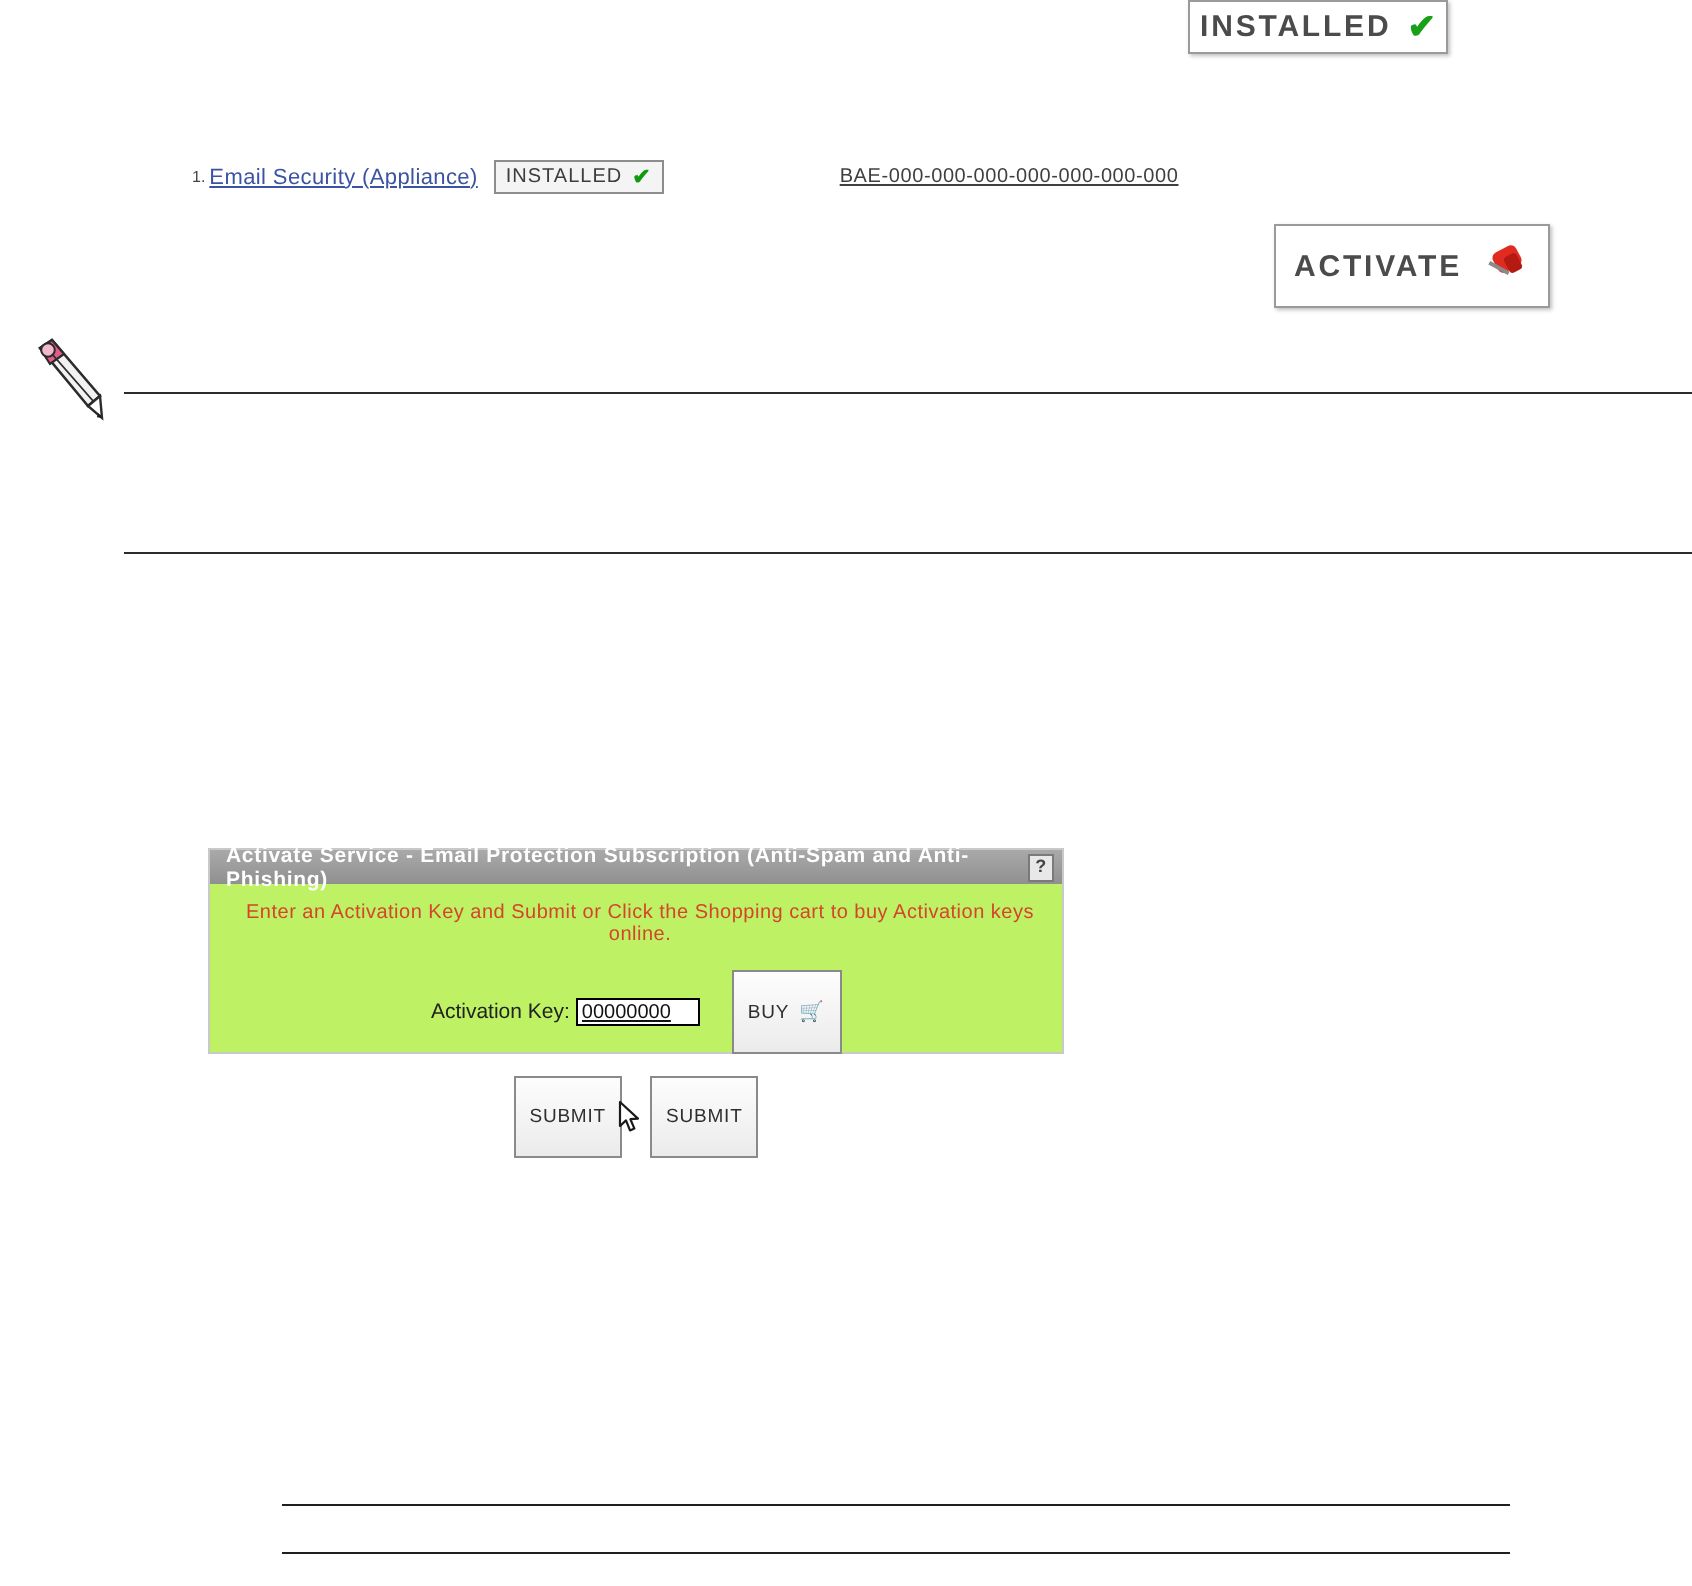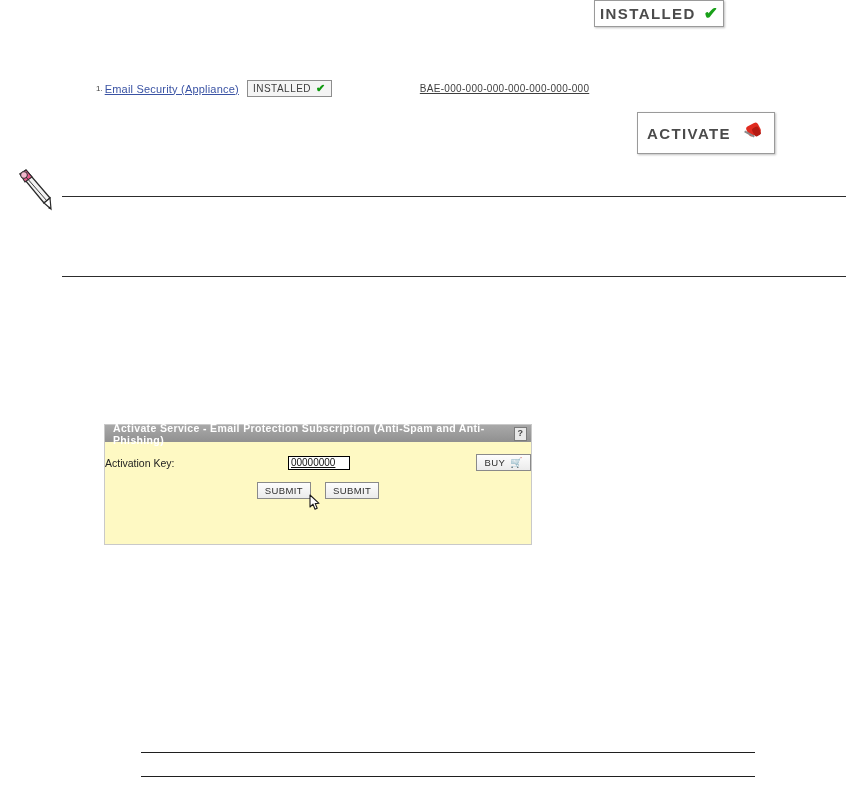--- a/index.html
+++ b/index.html
@@ -130,22 +130,22 @@
     position: absolute;
     background: #2c2c2c;
   }
 
   
   .dialog {
     position: absolute;
     left: 104px;
     top: 424px;
     width: 428px;
-    height: 121px;
-    background: #fef9c3;
+    height: 103px;
+    background: #bef264;
     border: 1px solid #c9c9c9;
     box-sizing: border-box;
   }
   .dialog-title {
     height: 17px;
     background: #9c9c9c;
     background: linear-gradient(#a9a9a9, #909090);
     display: flex;
     align-items: center;
     justify-content: space-between;
@@ -172,21 +172,21 @@
   .dialog-msg {
     color: #d4452b;
     font-size: 10px;
     padding: 9px 0 0 4px;
     text-align: center;
     letter-spacing: 0.25px;
   }
   .form-row {
     display: flex;
     align-items: center;
-    justify-content: space-between;
+    justify-content: center;
     margin-top: 12px;
   }
   .form-label {
     font-size: 10.5px;
     color: #222;
     margin-right: 3px;
   }
   .key-input {
     width: 62px;
     height: 14px;
@@ -198,21 +198,21 @@
     box-sizing: border-box;
     color: #111;
     text-decoration: underline;
   }
   .btn {
     border: 1px solid #8a8a8a;
     background: #f6f6f6;
     background: linear-gradient(#fdfdfd, #ebebeb);
     font-size: 9.5px;
     color: #2e2e2e;
-    padding: 2px 7px;
+    padding: 14px 7px;
     letter-spacing: 0.4px;
     display: inline-flex;
     align-items: center;
     box-sizing: border-box;
   }
   .btn-buy { margin-left: 16px; }
   .cart {
     display: inline-block;
     margin-left: 5px;
     font-size: 10px;
@@ -284,20 +284,21 @@
 </div>
 <div class="rule" style="left:62px; top:196px; width:784px; height:1px;"></div>
 <div class="rule" style="left:62px; top:276px; width:784px; height:1px;"></div>
 
 <div class="dialog">
   <div class="dialog-title">
     <span class="t">Activate Service - Email Protection Subscription (Anti-Spam and Anti-Phishing)</span>
     <span class="help-btn">?</span>
   </div>
 
+  <div class="dialog-msg">Enter an Activation Key and Submit or Click the Shopping cart to buy Activation keys online.</div>
 
   <div class="form-row">
     <span class="form-label">Activation Key:</span>
     <input class="key-input" type="text" value="00000000" style="">
     <span class="btn btn-buy">
       <span>BUY</span>
       <span class="cart">🛒</span>
     </span>
   </div>
 

